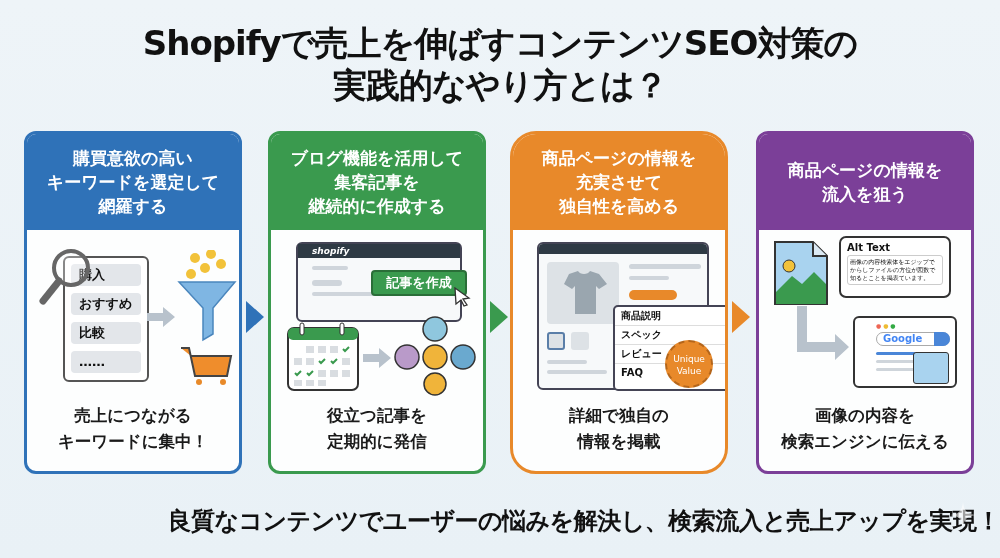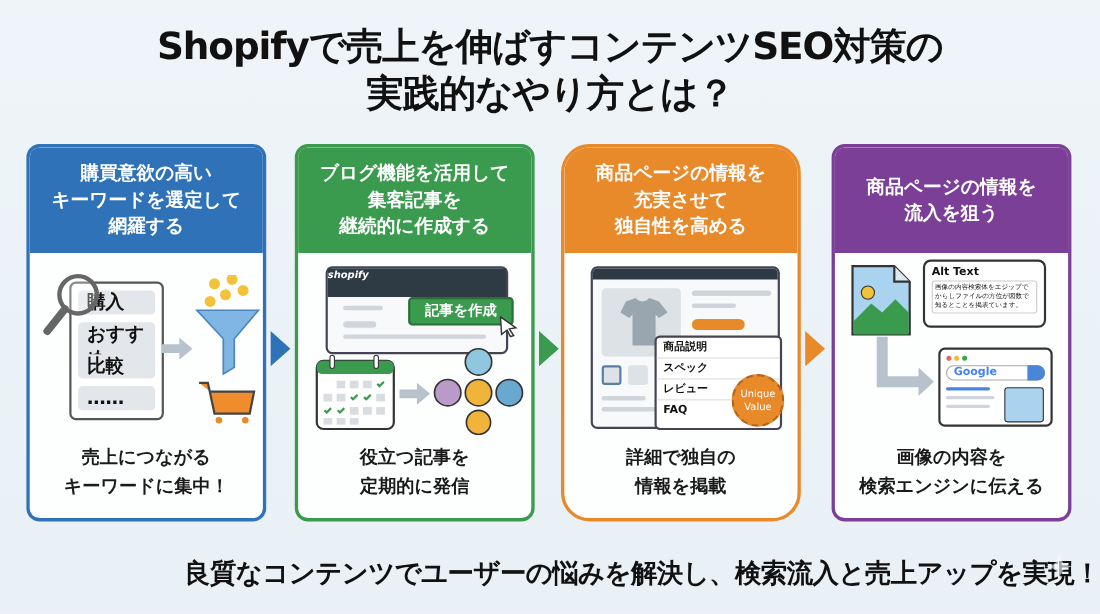--- a/index.html
+++ b/index.html
@@ -35,21 +35,21 @@
     border-top: 16px solid transparent; border-bottom: 16px solid transparent;
     border-left: 18px solid var(--c);
   }
   .bottom {
     position: absolute; left: 0; top: 505px; width: 1000px; text-align: right;
     font-weight: bold; font-size: 24px; letter-spacing: -0.5px; color: #111;
   }
   .sparkle { position: absolute; left: 950px; top: 502px; width: 26px; height: 26px; opacity: .6; }
   
   .abs { position: absolute; }
-  .pill { background: #e3e6ea; border-radius: 4px; font-weight: bold; font-size: 17px; padding-left: 8px; line-height: 22px; }
+  .pill { background: #e3e6ea; border-radius: 4px; font-weight: bold; font-size: 13px; padding-left: 8px; line-height: 22px; }
   .gline { background: #cfd5db; border-radius: 3px; height: 4px; }
   .sm { font-size: 10px; font-weight: bold; line-height: 18px; padding-left: 6px; border-bottom: 1px solid #ddd; }
 </style>
 </head>
 <body>
 
 <div class="title">
   <div>Shopifyで売上を伸ばすコンテンツSEO対策の</div>
   <div>実践的なやり方とは？</div>
 </div>
@@ -99,21 +99,21 @@
   <div class="card" style="--c:#3a9a4e; left:244px;">
     <div class="card-head">
       <div>
         <div>ブログ機能を活用して</div>
         <div>集客記事を</div>
         <div>継続的に作成する</div>
       </div>
     </div>
     <div class="card-art">
       <div class="abs" style="left:25px;top:12px;width:166px;height:80px;border:2px solid #445;border-radius:6px;background:#f7f9fa;">
-        <div style="background:#2e3a44;height:26px;color:#fff;font-size:9px;font-weight:bold;font-style:italic;line-height:14px;padding-left:0;">shopify</div>
+        <div style="background:#2e3a44;height:14px;color:#fff;font-size:9px;font-weight:bold;font-style:italic;line-height:14px;padding-left:14px;">shopify</div>
         <div class="gline" style="margin:8px 0 0 14px;width:36px;"></div>
         <div class="gline" style="margin:10px 0 0 14px;width:30px;height:6px;"></div>
         <div class="gline" style="margin:6px 0 0 14px;width:130px;"></div>
       </div>
       <div class="abs" style="left:100px;top:40px;width:96px;height:26px;background:#3a9a4e;border-radius:4px;border:2px solid #2a6e38;color:#fff;font-weight:bold;font-size:13px;text-align:center;line-height:22px;">記事を作成</div>
       <svg class="abs" style="left:183px;top:57px" width="18" height="20">
           <path d="M1 1l14 10-6 1 4 6-3 1-3-6-5 4z" fill="#fff" stroke="#333" stroke-width="1.3"></path>
         </svg>
       <svg class="abs" style="left:15px;top:92px" width="74" height="70">
         <rect x="2" y="6" width="70" height="62" rx="6" fill="#fff" stroke="#333" stroke-width="2"></rect>
@@ -178,21 +178,21 @@
             <path d="M8 4l9-3c2 4 10 4 12 0l9 3 8 10-8 5-3-3v28H14V16l-3 3-8-5z" fill="#9aa6af"></path>
           </svg>
         <div class="abs gline" style="left:90px;top:20px;width:72px;height:5px;"></div>
         <div class="abs gline" style="left:90px;top:32px;width:40px;height:4px;"></div>
         <div class="abs" style="left:90px;top:46px;width:48px;height:10px;background:#e8892a;border-radius:6px;"></div>
         <div class="abs" style="left:8px;top:88px;width:18px;height:18px;border:2px solid #5a7ea8;border-radius:3px;background:#dde2e6;"></div>
         <div class="abs" style="left:32px;top:88px;width:18px;height:18px;background:#dde2e6;border-radius:3px;"></div>
         <div class="abs gline" style="left:8px;top:116px;width:40px;"></div>
         <div class="abs gline" style="left:8px;top:126px;width:60px;"></div>
       </div>
-      <div class="abs" style="left:82px;top:75px;width:116px;height:86px;background:#fff;border:2px solid #445;border-radius:5px;">
+      <div class="abs" style="left:100px;top:75px;width:116px;height:86px;background:#fff;border:2px solid #445;border-radius:5px;">
         <div class="sm">商品説明</div>
         <div class="sm">スペック</div>
         <div class="sm">レビュー</div>
         <div class="sm" style="border:none">FAQ</div>
       </div>
       <div class="abs" style="left:152px;top:110px;width:48px;height:48px;border-radius:50%;background:#e8892a;border:2px dashed #b4651a;color:#fff;font-weight:normal;font-size:9px;text-align:center;padding-top:11px;line-height:12px;">
         <div>Unique</div>
         <div>Value</div>
       </div>
     </div>
@@ -217,21 +217,21 @@
         <circle cx="16" cy="26" r="6" fill="#f2c23a" stroke="#333"></circle>
         <path d="M3 52l16-16 10 8 12-12 12 12v20H3z" fill="#3a9a4e"></path>
       </svg>
       <div class="abs" style="left:80px;top:6px;width:112px;height:62px;background:#fff;border:2px solid #333;border-radius:7px;padding:4px 6px;">
         <div style="font-size:10px;font-weight:bold;">Alt Text</div>
         <div style="font-size:6px;line-height:8px;border:1px solid #ccc;border-radius:3px;padding:2px;margin-top:2px;">画像の内容検索体をエジップでからしファイルの方位が図数で知るとことを掲表ています。</div>
       </div>
       <svg class="abs" style="left:34px;top:76px" width="60" height="54">
           <path d="M4 0h10v36h28v-8l14 13-14 13v-8H4z" fill="#b8c2cc"></path>
         </svg>
-      <div class="abs" style="left:94px;top:86px;width:104px;height:72px;background:#fff;border:2px solid #333;border-radius:6px;">
+      <div class="abs" style="left:94px;top:86px;width:104px;height:72px;background:#fff;border:2px solid #333;border-radius:6px;padding-left:16px;">
         <div style="margin:4px 0 0 5px;font-size:6px;color:#e65;">● <span style="color:#eb3">●</span> <span style="color:#3a4">●</span></div>
         <div style="margin:3px 5px 0;height:14px;border:1px solid #aaa;border-radius:7px;font-size:10px;font-weight:bold;color:#4285f4;padding-left:6px;line-height:12px;position:relative;">
           <span>Google</span>
           <span style="position:absolute;right:-1px;top:-1px;width:16px;height:14px;background:#4a86d8;border-radius:0 7px 7px 0;"></span>
         </div>
         <div class="gline" style="margin:6px 0 0 5px;width:40px;background:#4a86d8;height:3px;"></div>
         <div class="gline" style="margin:5px 0 0 5px;width:44px;height:3px;"></div>
         <div class="gline" style="margin:5px 0 0 5px;width:40px;height:3px;"></div>
         <div class="abs" style="left:58px;top:34px;width:36px;height:32px;background:#a9d3ef;border:1px solid #333;border-radius:3px;"></div>
       </div>

